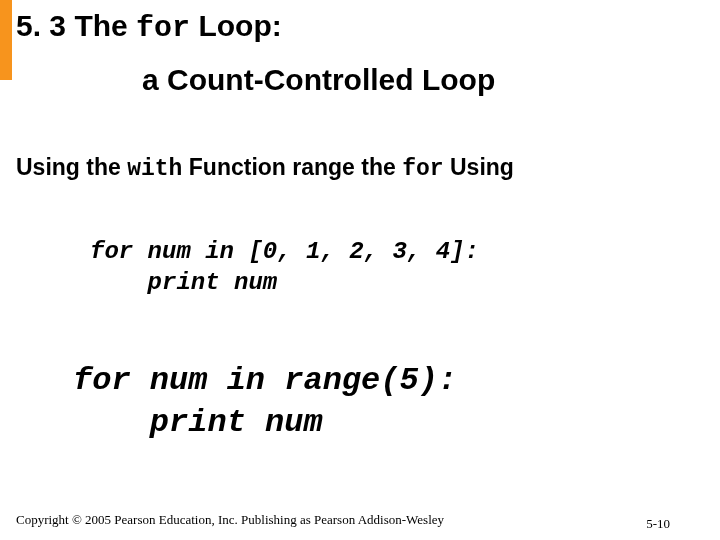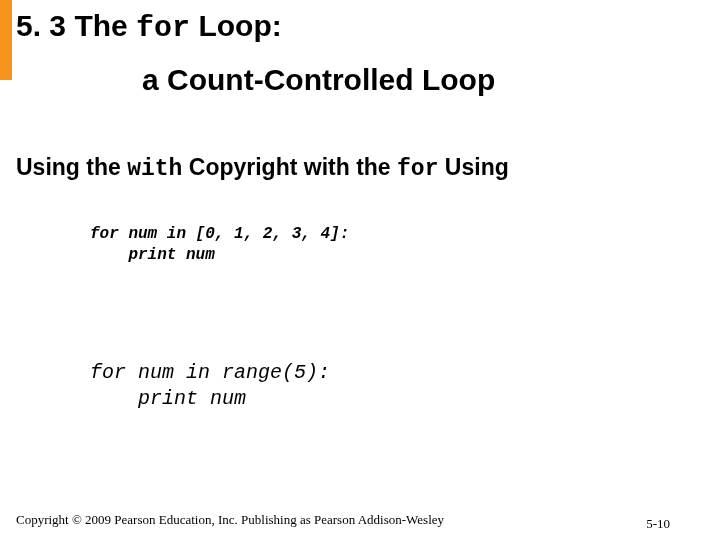--- a/index.html
+++ b/index.html
@@ -4,22 +4,22 @@
 <style>
   * { margin: 0; padding: 0; box-sizing: border-box; }
   html, body { width: 720px; height: 540px; background: #fff; font-family: Arial, Helvetica, sans-serif; color: #000; }
   .slide { position: relative; width: 684px; height: 540px; }
   .orange-bar { position: absolute; top: 0; left: 0; width: 12px; height: 80px; background: #f7941d; }
   .title { position: absolute; top: 6px; left: 16px; font-weight: bold; font-size: 30px; line-height: 1.3; }
   .title .code { font-family: "Courier New", Courier, monospace; }
   .title .line2 { padding-left: 126px; margin-top: 12px; }
   .subtitle { position: absolute; top: 154px; left: 16px; font-weight: bold; font-size: 23px; }
   .subtitle .code { font-family: "Courier New", Courier, monospace; }
-  .example1 { position: absolute; top: 224px; left: 90px; font-family: "Courier New", Courier, monospace; font-style: italic; font-size: 16px; font-weight: bold; line-height: 1.3; white-space: pre; }
-  .example2 { position: absolute; top: 360px; left: 90px; font-family: "Courier New", Courier, monospace; font-style: italic; font-size: 20px; font-weight: normal; line-height: 1.3; white-space: pre; }
+  .example1 { position: absolute; top: 236px; left: 90px; font-family: "Courier New", Courier, monospace; font-style: italic; font-size: 24px; font-weight: bold; line-height: 1.3; white-space: pre; }
+  .example2 { position: absolute; top: 360px; left: 73px; font-family: "Courier New", Courier, monospace; font-style: italic; font-size: 32px; font-weight: bold; line-height: 1.3; white-space: pre; }
   .copyright { position: absolute; bottom: 12px; left: 16px; font-family: "Times New Roman", Times, serif; font-size: 13px; }
   .pagenum { position: absolute; bottom: 8px; right: 14px; font-family: "Times New Roman", Times, serif; font-size: 13px; }
 </style>
 </head>
 <body>
 
 <div class="slide">
   <div class="orange-bar"></div>
 
   <div class="title">
@@ -28,26 +28,26 @@
       <span>The</span>
       <span class="code">for</span>
       <span>Loop:</span>
     </div>
     <div class="line2">a Count-Controlled Loop</div>
   </div>
 
   <div class="subtitle">
     <span>Using the</span>
     <span class="code">with</span>
-    <span>Copyright with the</span>
+    <span>Function range the</span>
     <span class="code">for</span>
     <span>Using</span>
   </div>
 
   <div class="example1">for num in [0, 1, 2, 3, 4]:
     print num</div>
 
   <div class="example2">for num in range(5):
     print num</div>
 
-  <div class="copyright">Copyright © 2009 Pearson Education, Inc. Publishing as Pearson Addison-Wesley</div>
+  <div class="copyright">Copyright © 2005 Pearson Education, Inc. Publishing as Pearson Addison-Wesley</div>
   <div class="pagenum">5-10</div>
 </div>
 
 </body></html>

